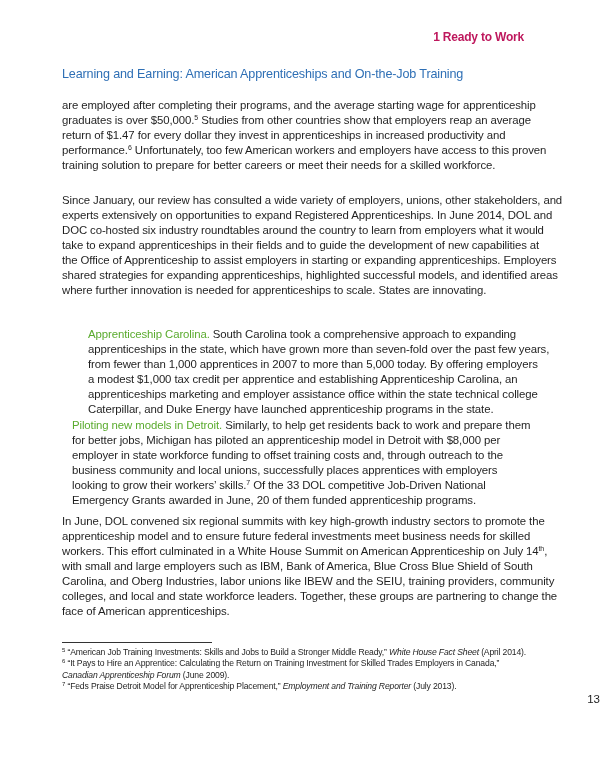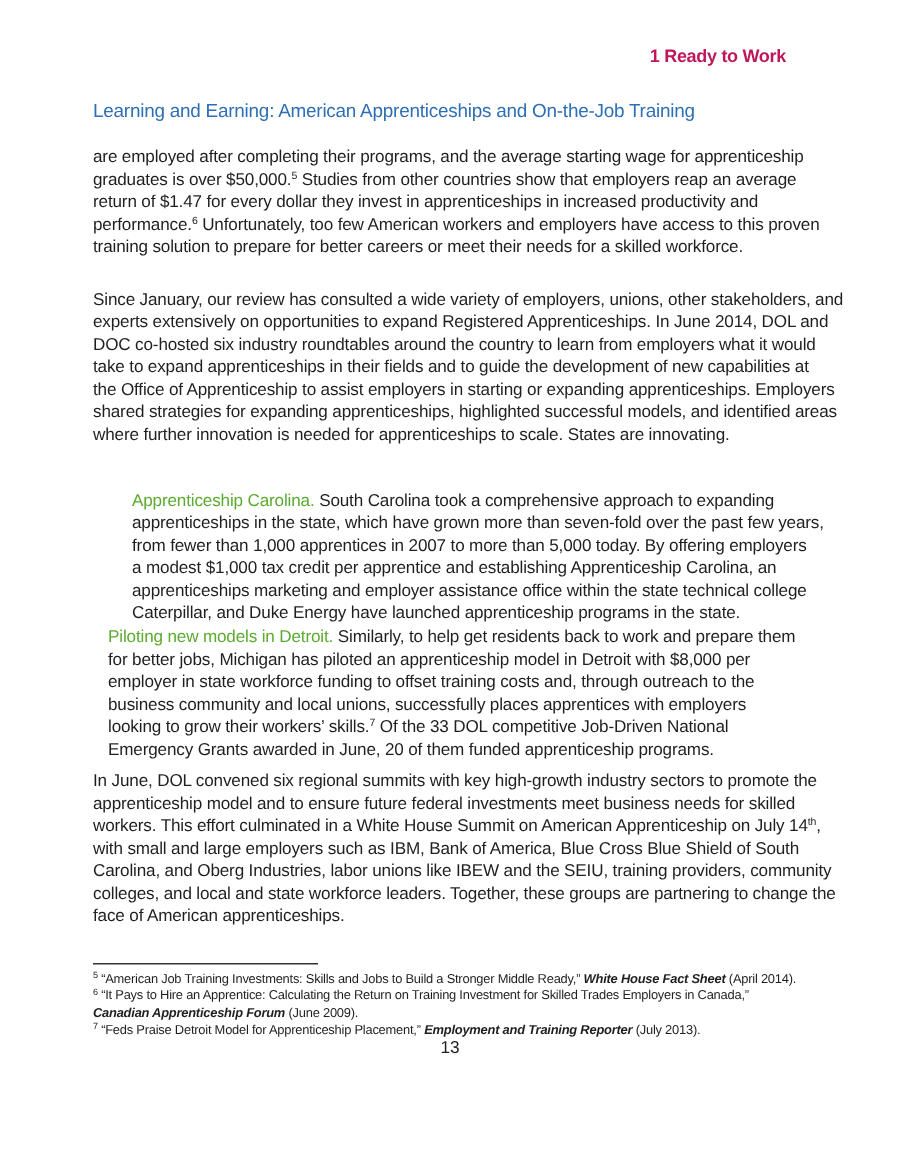--- a/index.html
+++ b/index.html
@@ -71,26 +71,26 @@
       top: 647px;
       width: 490px;
       font-size: 8.6px;
       line-height: 11.4px;
       color: #1f1f1f;
       font-family: "Liberation Sans", sans-serif;
       letter-spacing: -0.15px;
     }
     .footnotes .fn { display: block; white-space: nowrap; }
     .footnotes sup { font-size: 6px; vertical-align: 3px; }
-    .footnotes i { font-style: italic; font-weight: bold; }
+    .footnotes i { font-style: italic; }
     .page-number {
       position: absolute;
       left: 0;
       width: 600px;
-      text-align: center;
+      text-align: right;
       top: 693px;
       font-size: 11.5px;
       color: #1f1f1f;
     }
   </style>
 </head>
 <body>
 
 <div class="page">
 

